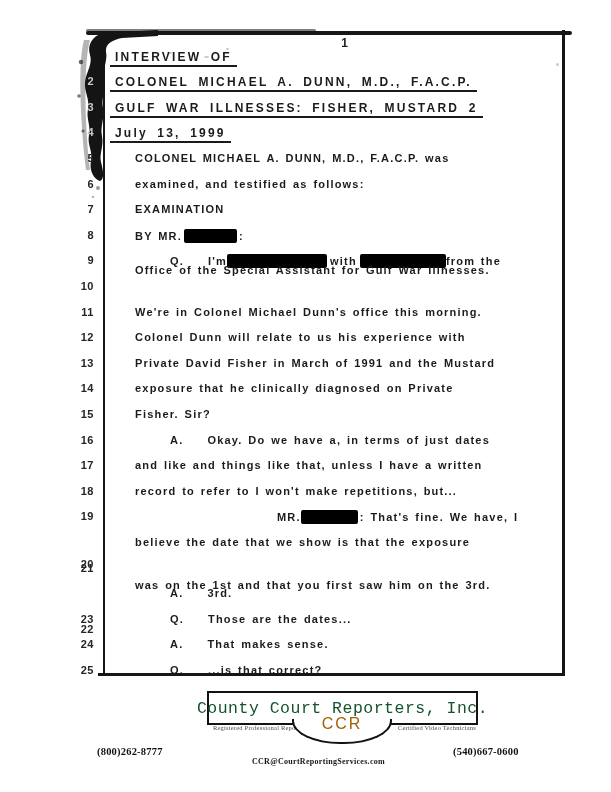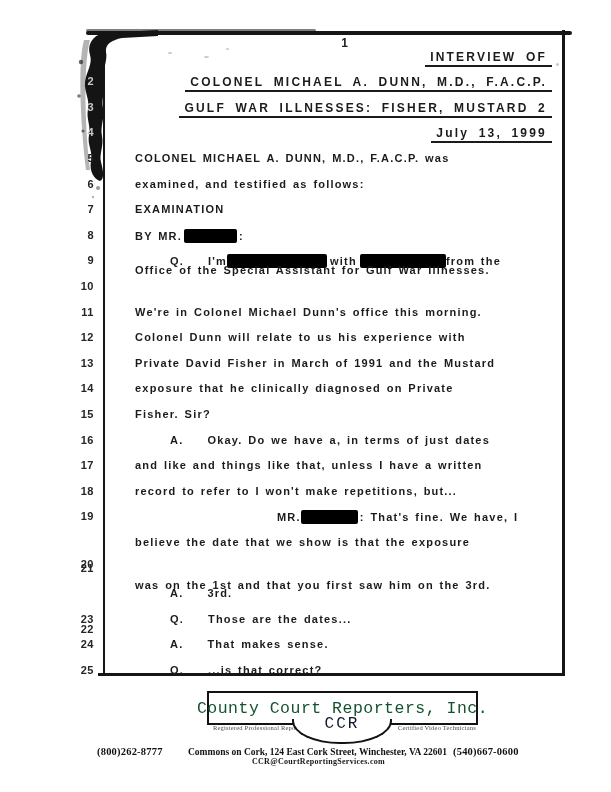--- a/index.html
+++ b/index.html
@@ -18,41 +18,41 @@
 
   .speck{position:absolute;background:#9a9a9a;border-radius:50%;opacity:.55;}
 
   
   .pageno{position:absolute;left:330px;top:36px;width:30px;text-align:center;
           font-size:12px;font-weight:700;color:#222;letter-spacing:1px;}
 
   
   .tline{position:absolute;left:135px;height:18px;white-space:nowrap;font-weight:700;
          font-size:11px;letter-spacing:1.2px;word-spacing:1.5px;color:#1b1b1b;z-index:1;}
-  .tline.title{left:102px;width:450px;text-align:right;font-size:12px;
+  .tline.title{left:110px;width:450px;text-align:left;font-size:12px;
                letter-spacing:2.2px;word-spacing:4px;}
   .tline.title .u{border-bottom:2px solid #1b1b1b;padding:0 5px 1px;}
   .gap{display:inline-block;}
   .redact{display:inline-block;height:14px;background:#000;vertical-align:-3px;border-radius:2px;}
 
   .lnum{position:absolute;left:56px;width:38px;text-align:right;font-size:11px;font-weight:700;
         letter-spacing:.5px;color:#242424;z-index:3;}
   .lnum.faded{color:#c9c9c9;}
 
   
   .logo-box{position:absolute;left:207px;top:691px;width:267px;height:30px;
             border:2.5px solid #121212;background:#fff;display:flex;align-items:center;
             justify-content:center;z-index:2;}
   .logo-box .company{font-family:Liberation Mono, monospace;font-size:16.5px;
             color:#14532d;letter-spacing:.5px;white-space:nowrap;}
   .ccr-oval{position:absolute;left:292px;top:719px;width:96px;height:23px;background:#fff;
             border:2px solid #121212;border-top:none;border-radius:0 0 48px 48px / 0 0 23px 23px;
             display:flex;align-items:flex-start;justify-content:center;z-index:3;}
-  .ccr-oval .abbr{font-family:Liberation Mono, monospace;font-size:16px;
-            color:#0f172a;letter-spacing:2px;margin-top:-4px;}
+  .ccr-oval .abbr{font-family:Liberation Sans, sans-serif;font-size:16px;
+            color:#a16207;letter-spacing:2px;margin-top:-4px;}
   .tagline{position:absolute;top:724px;font-size:6.5px;color:#4a4a4a;letter-spacing:.2px;
            font-family:"Liberation Serif",serif;z-index:2;}
   .tagline.left{left:213px;}
   .tagline.right{left:398px;}
 
   .contact-row{position:absolute;left:0;top:746px;width:611px;height:12px;
                font-family:"Liberation Serif",serif;font-weight:700;color:#111;z-index:1;}
   .phone{position:absolute;font-size:10.5px;letter-spacing:.2px;}
   .phone.left{left:97px;top:0;}
   .phone.right{left:453px;top:0;}
@@ -151,18 +151,17 @@
     <span class="company">County Court Reporters, Inc.</span>
   </div>
   <div class="ccr-oval">
     <span class="abbr">CCR</span>
   </div>
   <div class="tagline left">Registered Professional Reporters</div>
   <div class="tagline right">Certified Video Technicians</div>
 
   <div class="contact-row">
     <span class="phone left">(800)262-8777</span>
-    <span class="address">Commons on Cork, 124 East Cork Street, Winchester, VA  22601</span>
     <span class="phone right">(540)667-0600</span>
   </div>
   <div class="email">CCR@CourtReportingServices.com</div>
 
 </div>
 
 </body></html>

